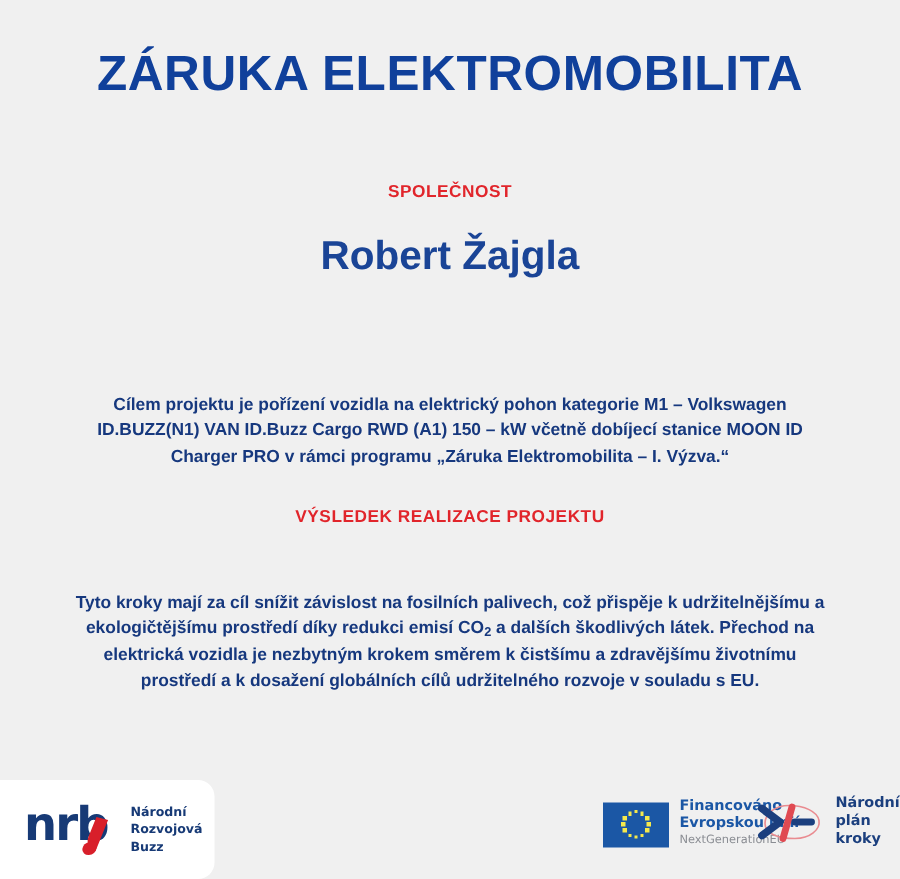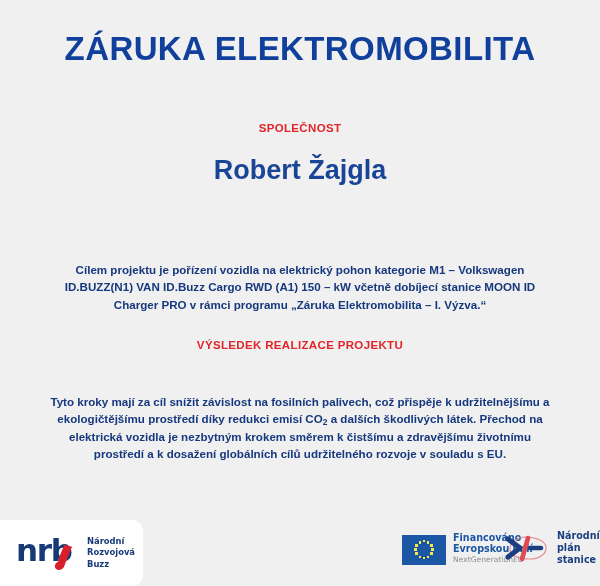--- a/index.html
+++ b/index.html
@@ -278,18 +278,18 @@
         <svg viewBox="0 0 52 36" width="52" height="36" aria-hidden="true">
           <path d="M10 19 C10 12, 17 7, 26 7 C36 7, 45 11, 46 17 C47 23, 40 29, 30 29 C19 29, 10 26, 10 19 Z" fill="none" stroke="#e98b90" stroke-width="1.1"></path>
           <path d="M8 9 L20 18 L8 27" fill="none" stroke="#1b3f7e" stroke-width="5.2" stroke-linecap="round" stroke-linejoin="round"></path>
           <line x1="28" y1="8" x2="22" y2="29" stroke="#e04a52" stroke-width="4.6" stroke-linecap="round"></line>
           <line x1="30" y1="18" x2="41" y2="18" stroke="#1b3f7e" stroke-width="4.6" stroke-linecap="round"></line>
         </svg>
       </div>
       <div class="npo-text">
         <div>Národní</div>
         <div>plán</div>
-        <div>stanice</div>
+        <div>kroky</div>
       </div>
     </div>
 
   </div>
 </div>
 
 </body></html>

